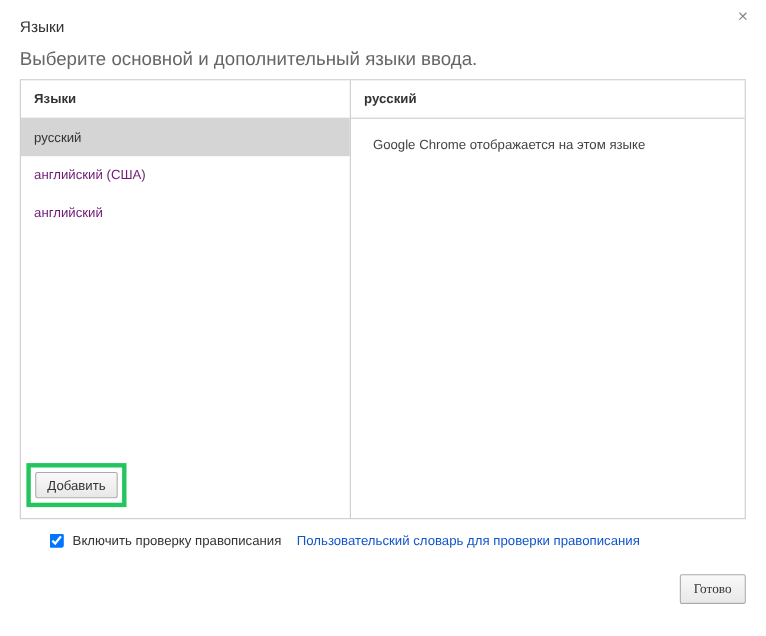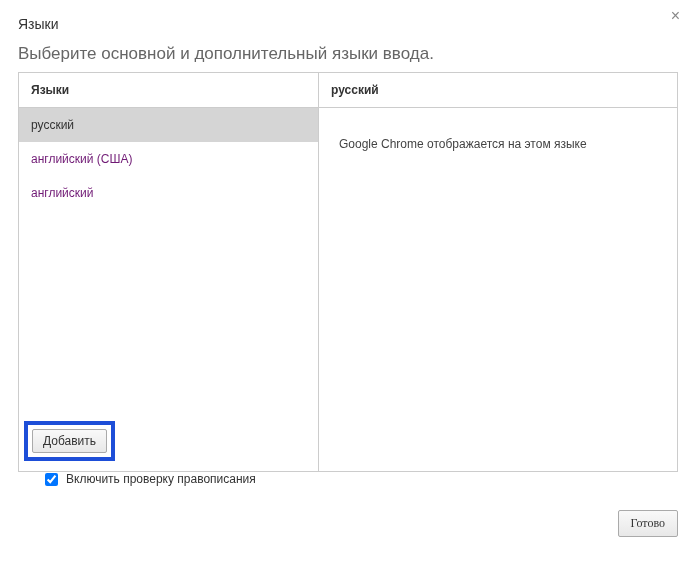--- a/index.html
+++ b/index.html
@@ -67,21 +67,21 @@
       cursor: pointer;
     }
     .lang-item.selected {
       background: #d5d5d5;
       color: #333;
     }
     .left-footer {
       padding: 10px 5px;
     }
     .add-highlight {
-      border: 4px solid #1d4ed8;
+      border: 4px solid #22c55e;
       display: inline-block;
       padding: 4px;
     }
     .add-button {
       font-size: 12px;
       padding: 4px 10px;
       background: linear-gradient(#f9f9f9, #e8e8e8);
       border: 1px solid #aaa;
       border-radius: 2px;
       cursor: pointer;
@@ -93,26 +93,27 @@
     }
     .right-panel .panel-header {
       border-bottom: 1px solid #ccc;
     }
     .right-content {
       padding: 12px 20px;
     }
     .info-line {
       font-size: 12px;
       color: #444;
-      margin: 17px 0;
+      margin: 4px 0;
     }
     .footer-row {
       display: flex;
       align-items: center;
       gap: 8px;
+      margin-top: 12px;
       padding-left: 27px;
     }
     .footer-row input[type="checkbox"] {
       margin: 0;
     }
     .checkbox-label {
       font-size: 12px;
       color: #333;
     }
     .link {
@@ -164,18 +165,19 @@
       <div class="panel-header">русский</div>
       <div class="right-content">
         <div class="info-line">Google Chrome отображается на этом языке</div>
       </div>
     </div>
   </div>
 
   <div class="footer-row">
     <input type="checkbox" checked="" style="">
     <span class="checkbox-label">Включить проверку правописания</span>
+    <span class="link">Пользовательский словарь для проверки правописания</span>
   </div>
 
   <div class="done-row">
     <button class="done-button">Готово</button>
   </div>
 </div>
 
 </body></html>

